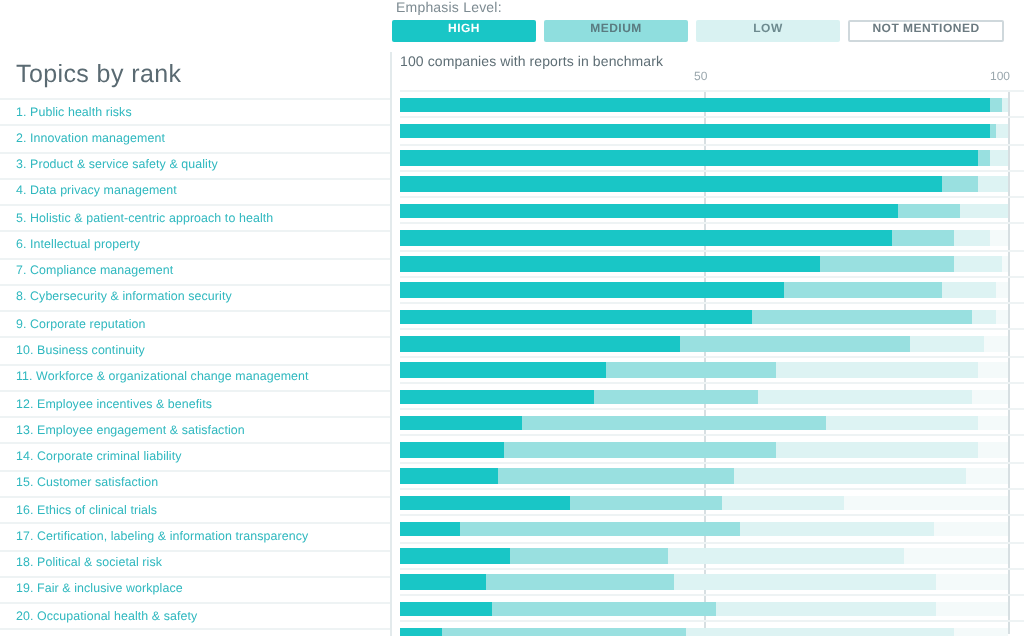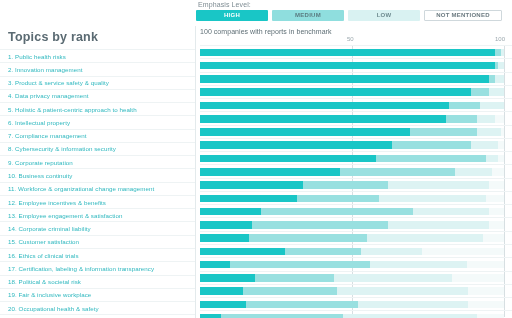--- a/index.html
+++ b/index.html
@@ -23,21 +23,21 @@
   }
   .chip.high{flex:0 0 72px;background:#19c6c6;color:#ffffff;}
   .chip.medium{flex:0 0 72px;background:#8fdede;color:#5a7b80;}
   .chip.low{flex:0 0 72px;background:#d9f2f2;color:#6d8a8f;}
   .chip.nm{flex:0 0 76px;background:#ffffff;color:#6b7a80;border:1px solid #cfd8dc;
            line-height:9px;height:9px;}
 
   
   .left-col{position:absolute;left:0;top:26px;width:196px;}
   .panel-title{
-    font-size:12.5px;color:#5a6a72;font-weight:bold;
+    font-size:12.5px;color:#5a6a72;font-weight:normal;
     padding:4px 0 5px 8px;letter-spacing:.2px;
   }
   .vsep{position:absolute;left:195px;top:26px;width:1px;height:292px;background:#e3eaec;}
 
   .rowlabel{
     height:13.28px;
     box-sizing:border-box;
     border-top:1px solid #eef3f4;
     font-size:6.2px;
     color:#2fb8bf;

